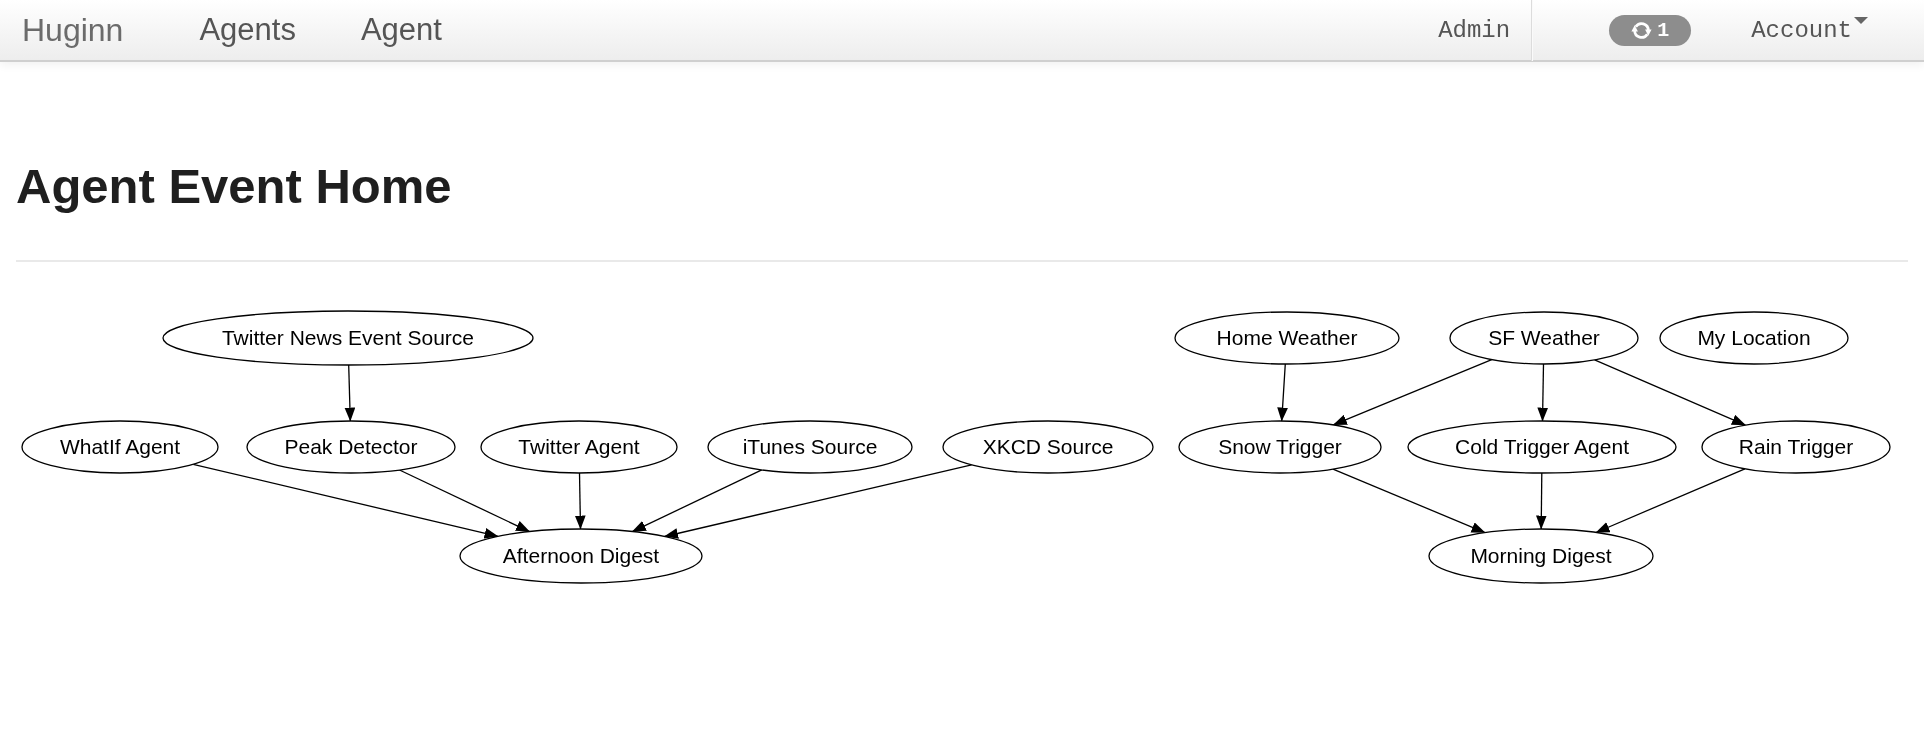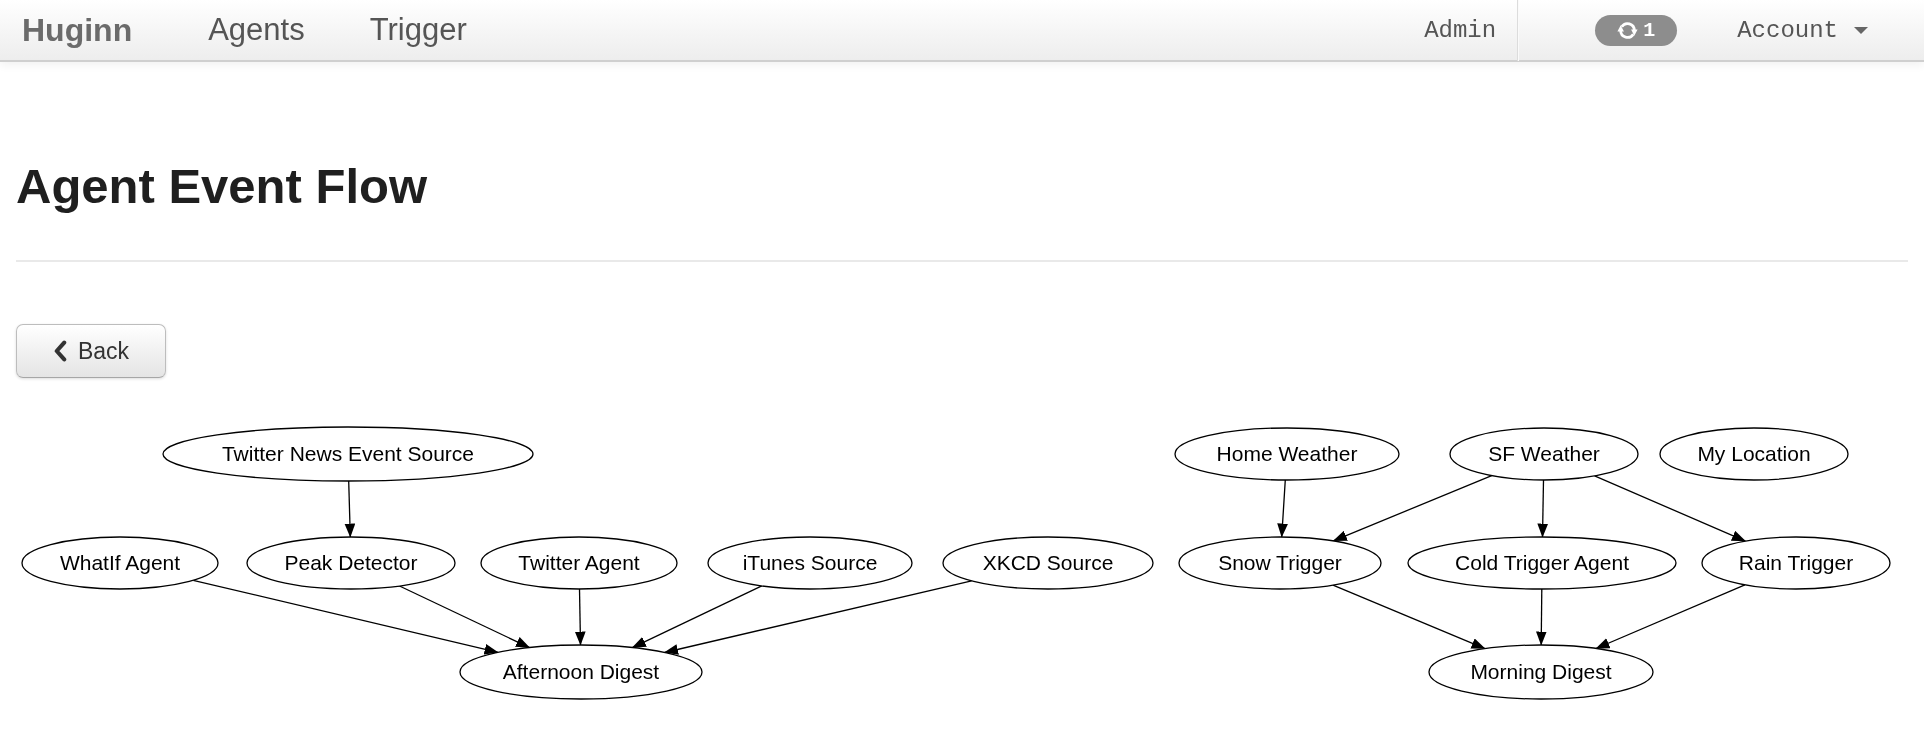--- a/index.html
+++ b/index.html
@@ -10,34 +10,34 @@
   
   .navbar {
     height: 62px; width: 100%;
     background: linear-gradient(#ffffff, #ededed);
     border-bottom: 2px solid #cfcfcf;
     box-shadow: 0 3px 9px rgba(0,0,0,0.06);
     display: flex; align-items: center;
     padding: 0 56px 0 22px;
     position: relative; z-index: 2;
   }
-  .brand { font-size: 32px; color: #6b6b6b; text-decoration: none; margin-right: 76px; font-weight: bold; }
+  .brand { font-size: 32px; color: #6b6b6b; text-decoration: none; margin-right: 76px; }
   .nav-links { list-style: none; display: flex; gap: 65px; }
   .nav-links a { font-size: 31px; color: #555; text-decoration: none; }
   .nav-right { margin-left: auto; display: flex; align-items: center; height: 62px; font-family: Liberation Mono, monospace; }
   .nav-right a.nav-link { font-size: 24px; color: #555; text-decoration: none; }
   .nav-divider { width: 0; height: 62px; border-left: 1px solid #dcdcdc;
     border-right: 1px solid #fafafa; margin-left: 21px; }
   .jobs-badge {
     margin-left: 76px; height: 31px; min-width: 82px; padding: 0 14px;
     background: #8d8d8d; border-radius: 16px;
     display: inline-flex; align-items: center; justify-content: center; gap: 5px;
     color: #fff; font-size: 20px; font-weight: bold; text-decoration: none;
   }
-  .account { margin-left: 60px; display: inline-flex; align-items: center; gap: 16px;
+  .account { margin-left: 60px; display: inline-flex; align-items: flex-start; gap: 2px;
     font-size: 24px; color: #555; text-decoration: none; }
   .caret { width: 0; height: 0; border-left: 7px solid transparent;
     border-right: 7px solid transparent; border-top: 7px solid #666; display: inline-block; }
 
   
   .page-title { font-size: 49px; font-weight: bold; color: #1f1f1f;
     margin: 96px 0 0 16px; line-height: 1.15; }
   .rule { border: 0; border-top: 2px solid #e9e9e9; margin: 46px 16px 0 16px; }
   .back-btn {
     margin: 62px 0 0 16px; width: 150px; height: 54px;
@@ -51,21 +51,21 @@
   .graph-wrap { margin-top: 36px; }
   .graph-wrap svg text { font-family: "Liberation Sans", sans-serif; }
 </style>
 </head>
 <body>
 
 <nav class="navbar">
   <a class="brand" href="#">Huginn</a>
   <ul class="nav-links">
     <li><a href="#">Agents</a></li>
-    <li><a href="#">Trigger</a></li>
+    <li><a href="#">Agent</a></li>
   </ul>
   <div class="nav-right">
     <a class="nav-link" href="#">Admin</a>
     <span class="nav-divider"></span>
     <a class="jobs-badge" href="#">
       <span style="display:inline-flex;">
         <svg width="21" height="21" viewBox="0 0 20 20" aria-hidden="true">
           <path d="M4.5 6.5 A6.5 6.5 0 0 1 16.5 10" fill="none" stroke="#fff" stroke-width="2.6"></path>
           <polygon points="13.4,9 19.6,9 16.5,15" fill="#fff"></polygon>
           <path d="M15.5 13.5 A6.5 6.5 0 0 1 3.5 10" fill="none" stroke="#fff" stroke-width="2.6"></path>
@@ -75,31 +75,23 @@
       <span>1</span>
     </a>
     <a class="account" href="#">
       <span>Account</span>
       <span class="caret"></span>
     </a>
   </div>
 </nav>
 
 <main>
-  <h1 class="page-title">Agent Event Flow</h1>
+  <h1 class="page-title">Agent Event Home</h1>
   <hr class="rule">
 
-  <button class="back-btn">
-    <span style="display:inline-flex;">
-      <svg width="14" height="24" viewBox="0 0 15 24" aria-hidden="true">
-        <path d="M12 3 L4 12 L12 21" fill="none" stroke="#333" stroke-width="4.4" stroke-linecap="round" stroke-linejoin="round"></path>
-      </svg>
-    </span>
-    <span>Back</span>
-  </button>
 
   <div class="graph-wrap">
     <svg id="flow-svg" width="1924" height="330" viewBox="0 0 1924 330">
         <defs>
           <marker id="ah" viewBox="0 0 13 10" refX="12.5" refY="5" markerWidth="14" markerHeight="11" orient="auto" markerUnits="userSpaceOnUse">
             <path d="M0 0 L13 5 L0 10 z" fill="#000000"></path>
           </marker>
         </defs>
         <line x1="348.7" y1="67.0" x2="350.3" y2="123.0" stroke="#000000" stroke-width="1.3" marker-end="url(#ah)"></line>
         <line x1="193.2" y1="166.3" x2="498.0" y2="238.4" stroke="#000000" stroke-width="1.3" marker-end="url(#ah)"></line>

